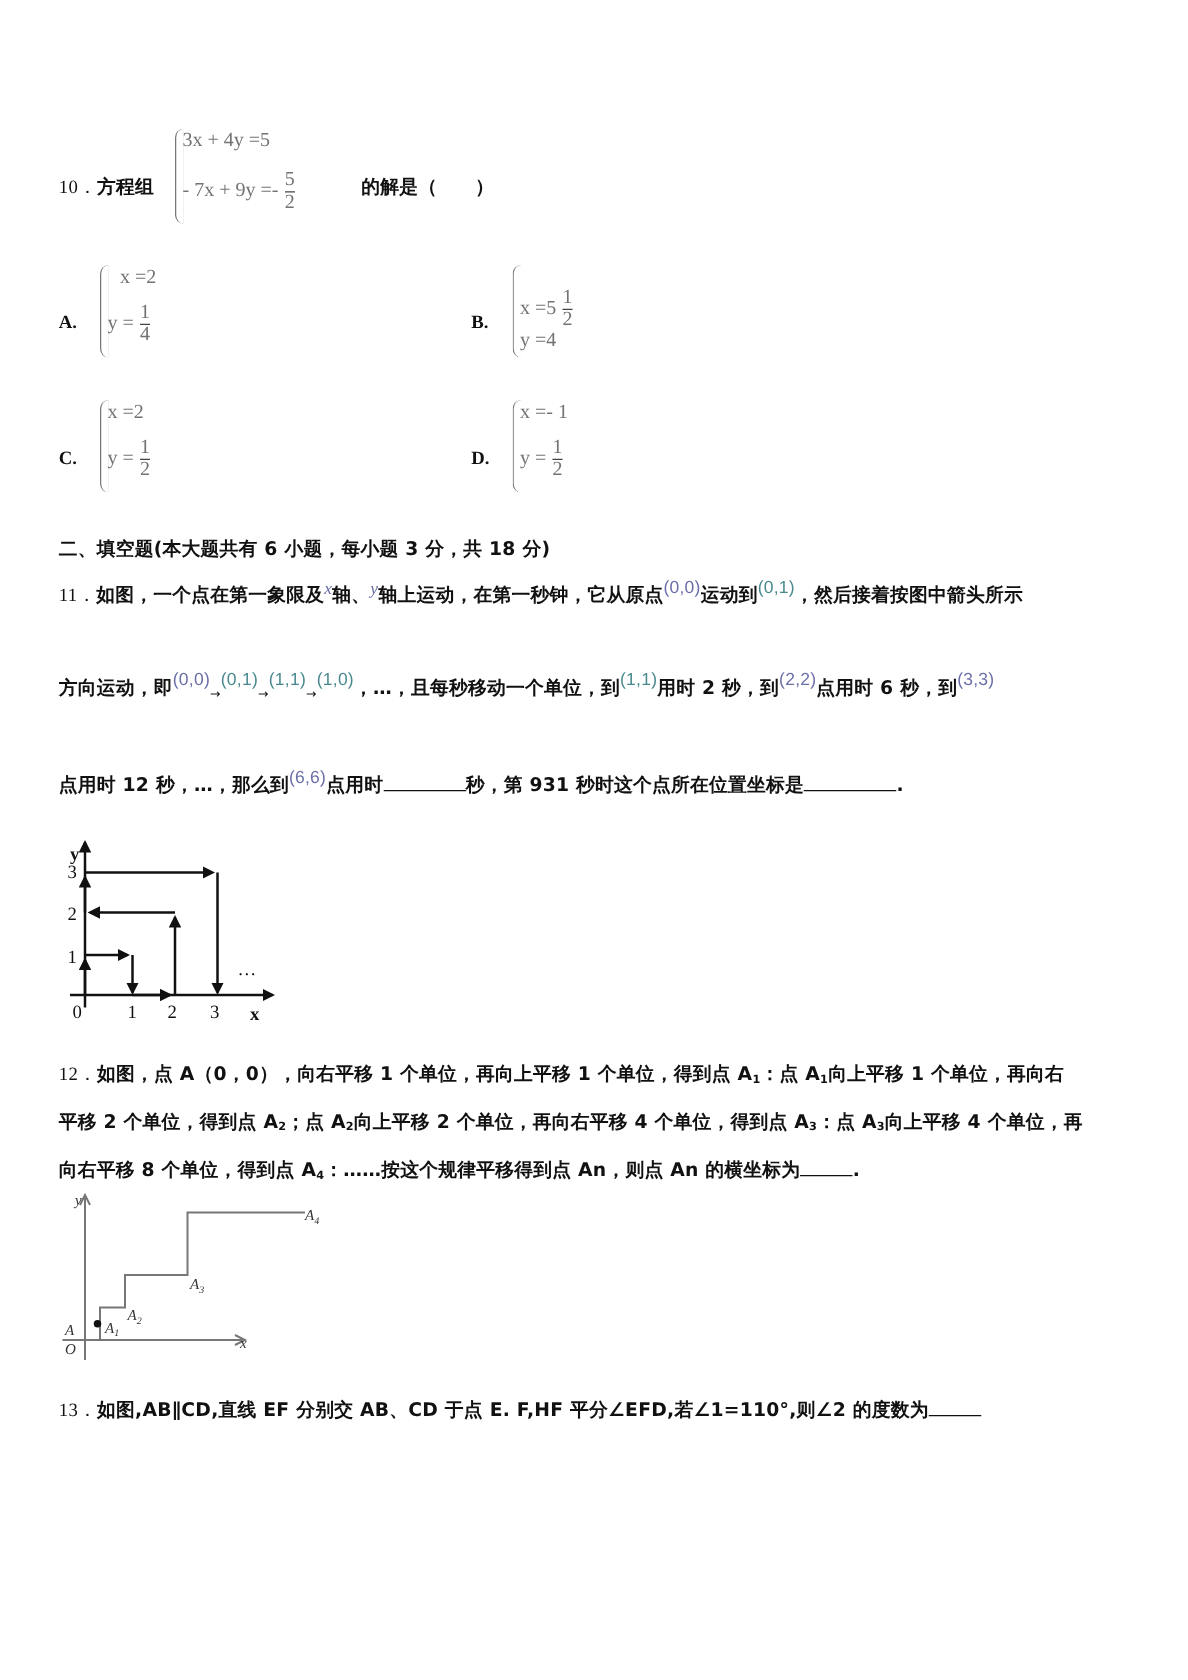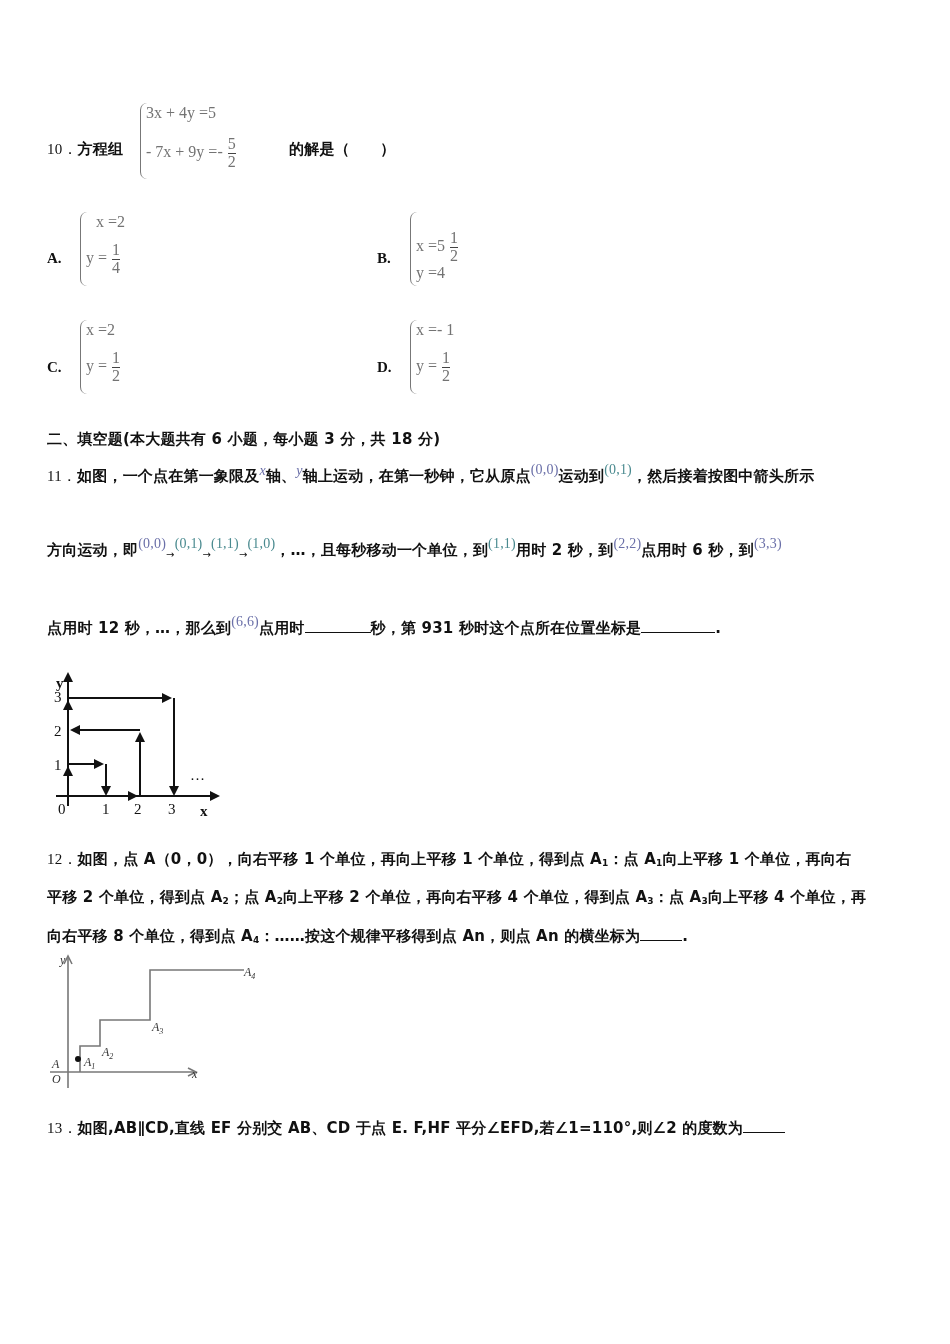--- a/index.html
+++ b/index.html
@@ -6,21 +6,21 @@
   body { width: 950px; height: 1344px; position: relative; overflow: hidden;
          font-family: "DejaVu Sans", sans-serif; color: #111; }
   .abs { position: absolute; }
   .txt { font-size: 15px; font-weight: bold; white-space: nowrap; letter-spacing: 0.2px; }
   .num { font-family: "Liberation Serif", serif; font-weight: normal; }
   .math { font-family: "Liberation Serif", serif; font-weight: normal; color: #737373; font-size: 16px; white-space: nowrap; }
   .brace { position: absolute; border-left: 1px solid #777; border-radius: 8px 0 0 8px; width: 6px; }
   .frac { display: inline-block; vertical-align: middle; text-align: center; line-height: 1.05; margin: 0 1px; }
   .frac span { display: block; }
   .frac .den { border-top: 1px solid #444; }
-  .coord { font-family: Liberation Serif, serif; font-weight: normal; font-size: 14px; color: #4a8a8f; position: relative; top: -7px; }
+  .coord { font-family: Liberation Sans, sans-serif; font-weight: normal; font-size: 14px; color: #4a8a8f; position: relative; top: -7px; }
   .coordb { color: #6a6fa8; }
   .axisv { font-family: "Liberation Serif", serif; font-style: italic; font-weight: normal; font-size: 14px; color: #6a6fa8; position: relative; top: -6px; }
   .arr { font-size: 10px; font-weight: normal; position: relative; top: 3px; }
   .blank { display: inline-block; border-bottom: 1px solid #111; height: 14px; vertical-align: baseline; }
   .sub { font-size: 9px; vertical-align: -2px; }
   .optlabel { font-family: "Liberation Serif", serif; font-weight: bold; font-size: 15px; }
 </style>
 </head>
 <body>
 

